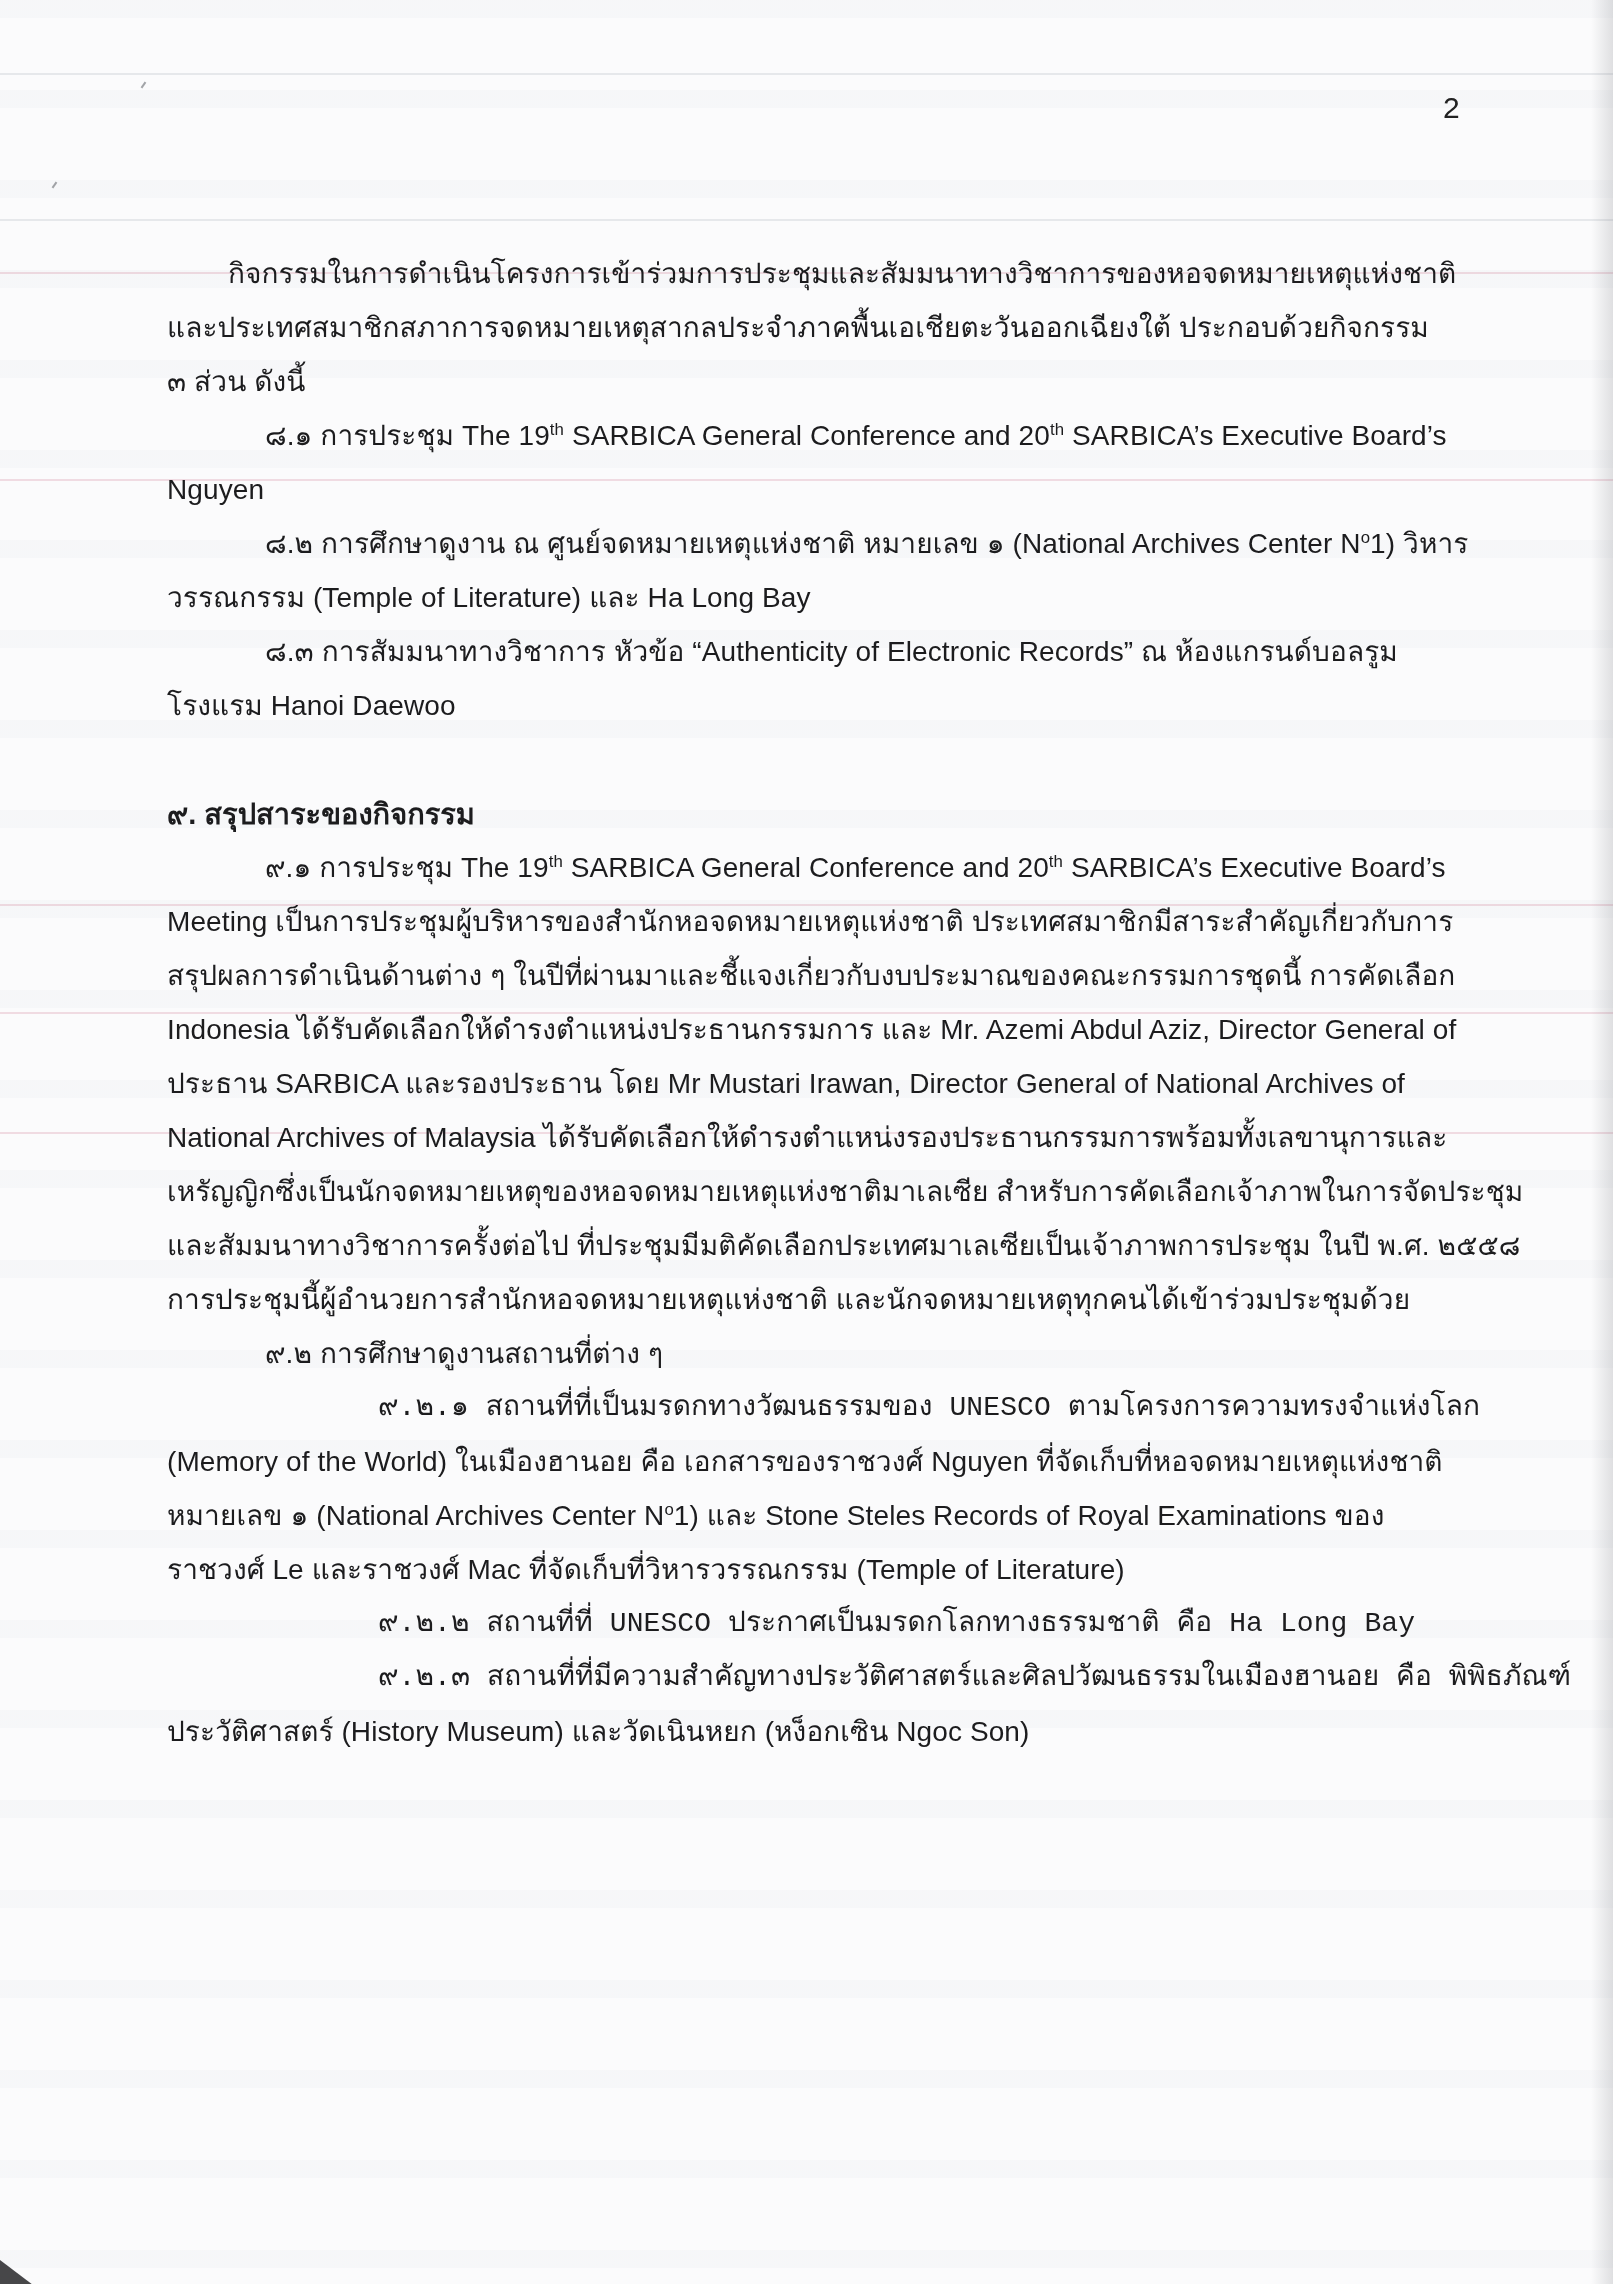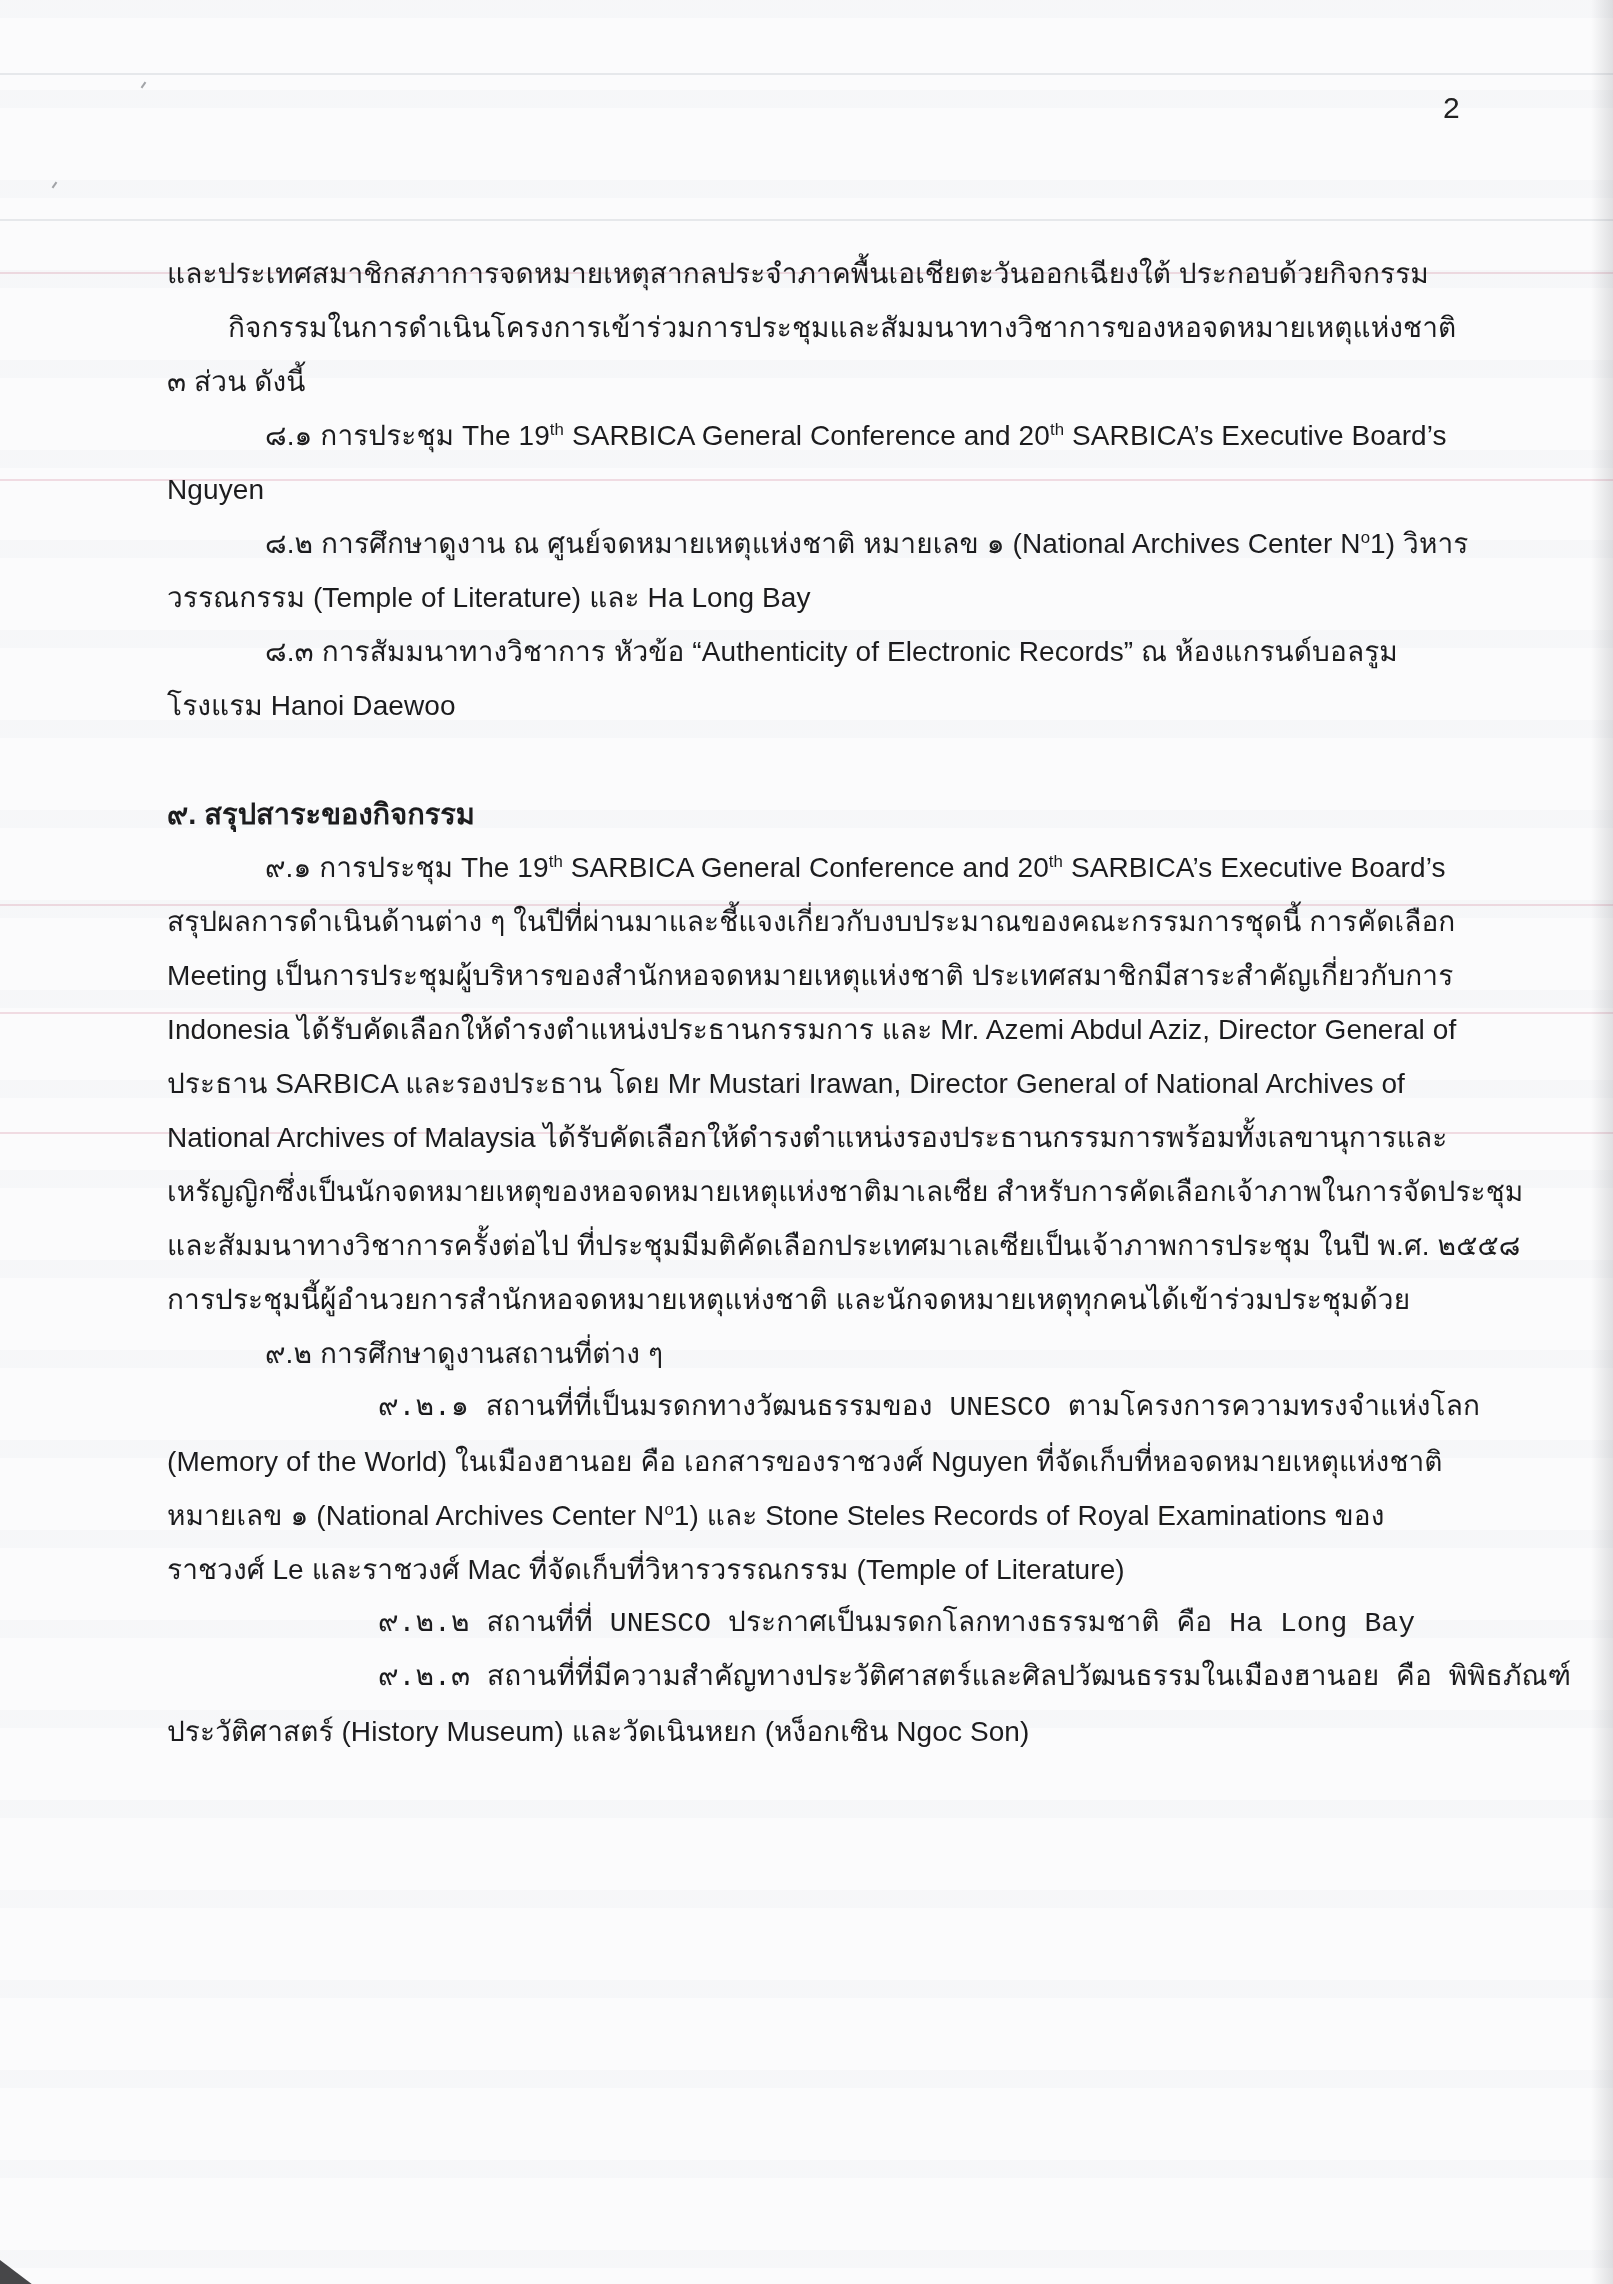--- a/index.html
+++ b/index.html
@@ -105,35 +105,35 @@
   <div class="scan-line pink" style="top:1012px"></div>
   <div class="scan-line pink" style="top:1132px"></div>
 
   <div class="stray-mark m1"></div>
   <div class="stray-mark m2"></div>
 
   <div class="page-number">2</div>
 
   <div class="doc-content">
       <section class="doc-section">
+        <div class="doc-line indent-1"><span>กิจกรรมในการดำเนินโครงการเข้าร่วมการประชุมและสัมมนาทางวิชาการของหอจดหมายเหตุแห่งชาติ</span></div>
         <div class="doc-line indent-0"><span>และประเทศสมาชิกสภาการจดหมายเหตุสากลประจำภาคพื้นเอเชียตะวันออกเฉียงใต้ ประกอบด้วยกิจกรรม</span></div>
-        <div class="doc-line indent-1"><span>กิจกรรมในการดำเนินโครงการเข้าร่วมการประชุมและสัมมนาทางวิชาการของหอจดหมายเหตุแห่งชาติ</span></div>
         <div class="doc-line indent-0"><span>๓ ส่วน ดังนี้</span></div>
         <div class="doc-line indent-2"><span>๘.๑ การประชุม The 19</span><sup>th</sup><span> SARBICA General Conference and 20</span><sup>th</sup><span> SARBICA’s Executive Board’s</span></div>
         <div class="doc-line indent-0"><span>Nguyen</span></div>
         <div class="doc-line indent-2"><span>๘.๒ การศึกษาดูงาน ณ ศูนย์จดหมายเหตุแห่งชาติ หมายเลข ๑ (National  Archives  Center  N</span><sup>o</sup><span>1)   วิหาร</span></div>
         <div class="doc-line indent-0"><span>วรรณกรรม (Temple of Literature) และ Ha Long Bay</span></div>
         <div class="doc-line indent-2"><span>๘.๓ การสัมมนาทางวิชาการ หัวข้อ “Authenticity  of  Electronic  Records” ณ ห้องแกรนด์บอลรูม</span></div>
         <div class="doc-line indent-0"><span>โรงแรม Hanoi Daewoo</span></div>
       </section>
       <section class="doc-section">
         <div class="doc-heading">๙. สรุปสาระของกิจกรรม</div>
         <div class="doc-line indent-2"><span>๙.๑ การประชุม The 19</span><sup>th</sup><span> SARBICA General Conference and 20</span><sup>th</sup><span> SARBICA’s Executive Board’s</span></div>
+        <div class="doc-line indent-0"><span>Meeting  เป็นการประชุมผู้บริหารของสำนักหอจดหมายเหตุแห่งชาติ ประเทศสมาชิกมีสาระสำคัญเกี่ยวกับการ</span></div>
         <div class="doc-line indent-0"><span>สรุปผลการดำเนินด้านต่าง ๆ ในปีที่ผ่านมาและชี้แจงเกี่ยวกับงบประมาณของคณะกรรมการชุดนี้ การคัดเลือก</span></div>
-        <div class="doc-line indent-0"><span>Meeting  เป็นการประชุมผู้บริหารของสำนักหอจดหมายเหตุแห่งชาติ ประเทศสมาชิกมีสาระสำคัญเกี่ยวกับการ</span></div>
         <div class="doc-line indent-0"><span>Indonesia ได้รับคัดเลือกให้ดำรงตำแหน่งประธานกรรมการ และ Mr. Azemi Abdul Aziz, Director General of</span></div>
         <div class="doc-line indent-0"><span>ประธาน SARBICA และรองประธาน โดย Mr Mustari Irawan, Director General of National Archives of</span></div>
         <div class="doc-line indent-0"><span>National Archives of Malaysia ได้รับคัดเลือกให้ดำรงตำแหน่งรองประธานกรรมการพร้อมทั้งเลขานุการและ</span></div>
         <div class="doc-line indent-0"><span>เหรัญญิกซึ่งเป็นนักจดหมายเหตุของหอจดหมายเหตุแห่งชาติมาเลเซีย สำหรับการคัดเลือกเจ้าภาพในการจัดประชุม</span></div>
         <div class="doc-line indent-0"><span>และสัมมนาทางวิชาการครั้งต่อไป ที่ประชุมมีมติคัดเลือกประเทศมาเลเซียเป็นเจ้าภาพการประชุม ในปี พ.ศ. ๒๕๕๘</span></div>
         <div class="doc-line indent-0"><span>การประชุมนี้ผู้อำนวยการสำนักหอจดหมายเหตุแห่งชาติ และนักจดหมายเหตุทุกคนได้เข้าร่วมประชุมด้วย</span></div>
         <div class="doc-line indent-2"><span>๙.๒ การศึกษาดูงานสถานที่ต่าง ๆ</span></div>
         <div class="doc-line indent-3"><span>๙.๒.๑ สถานที่ที่เป็นมรดกทางวัฒนธรรมของ UNESCO ตามโครงการความทรงจำแห่งโลก</span></div>
         <div class="doc-line indent-0"><span>(Memory  of  the  World) ในเมืองฮานอย คือ เอกสารของราชวงศ์ Nguyen  ที่จัดเก็บที่หอจดหมายเหตุแห่งชาติ</span></div>
         <div class="doc-line indent-0"><span>หมายเลข ๑ (National  Archives  Center  N</span><sup>o</sup><span>1) และ Stone  Steles  Records  of  Royal  Examinations  ของ</span></div>

